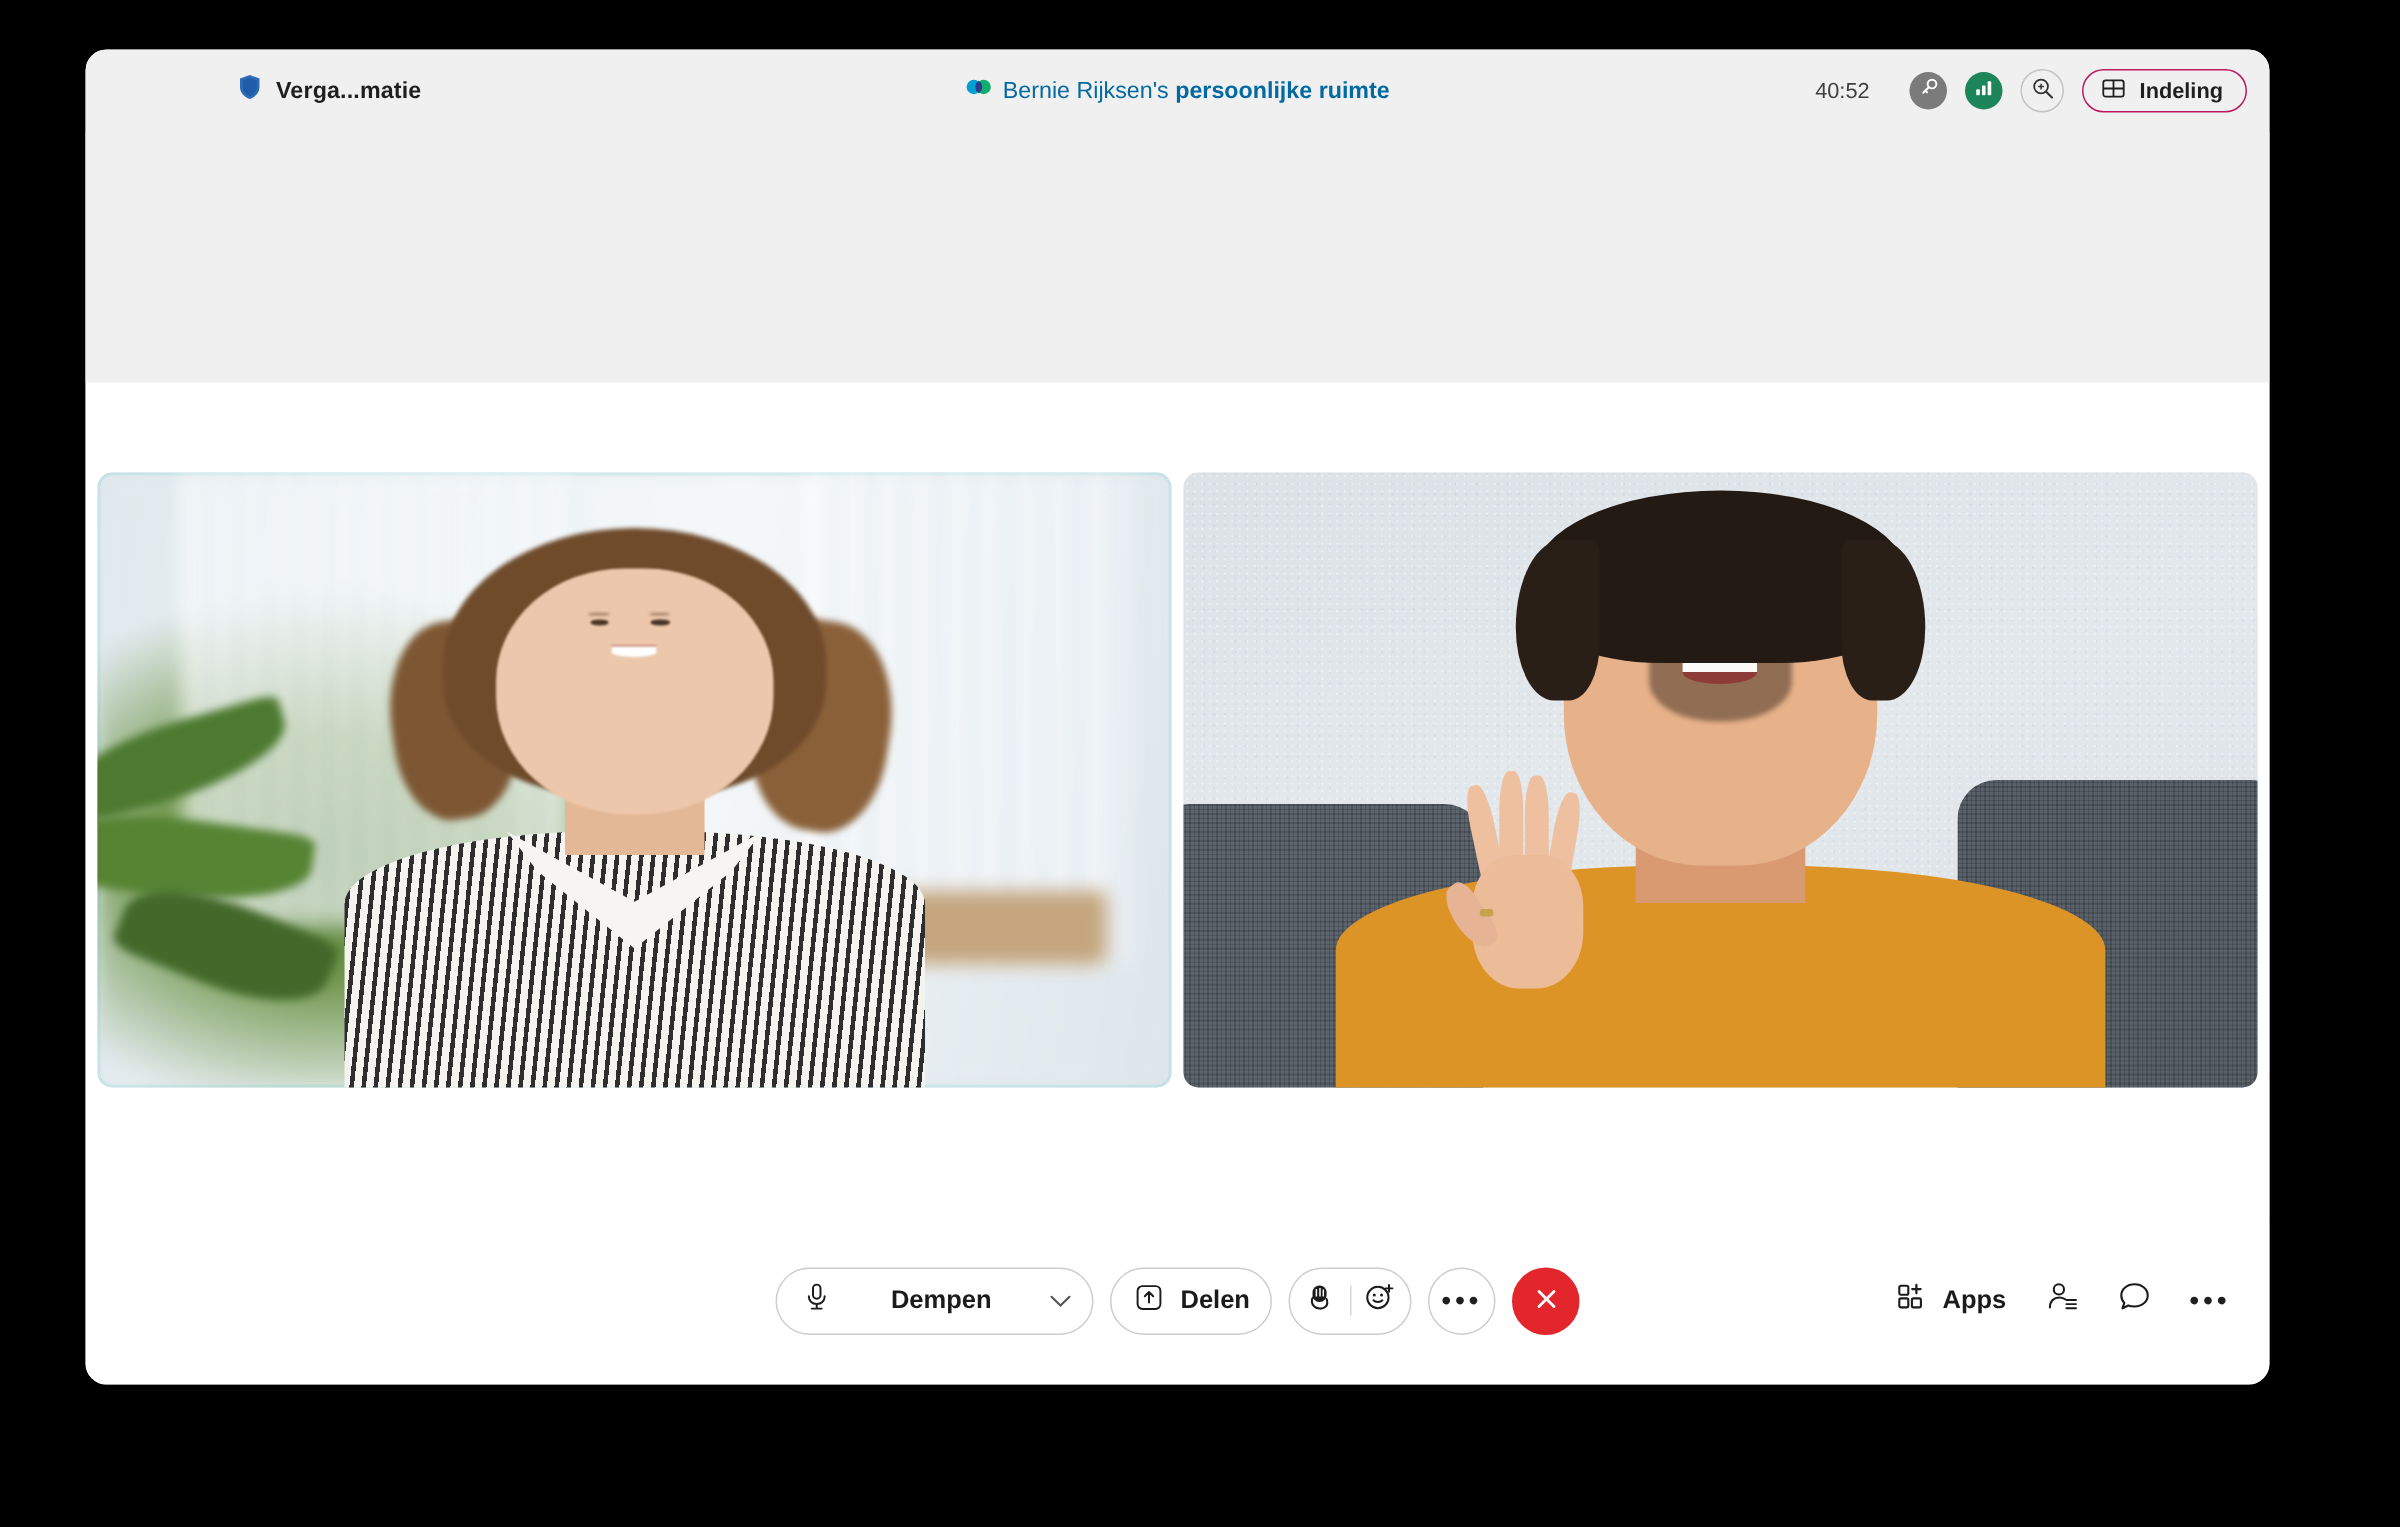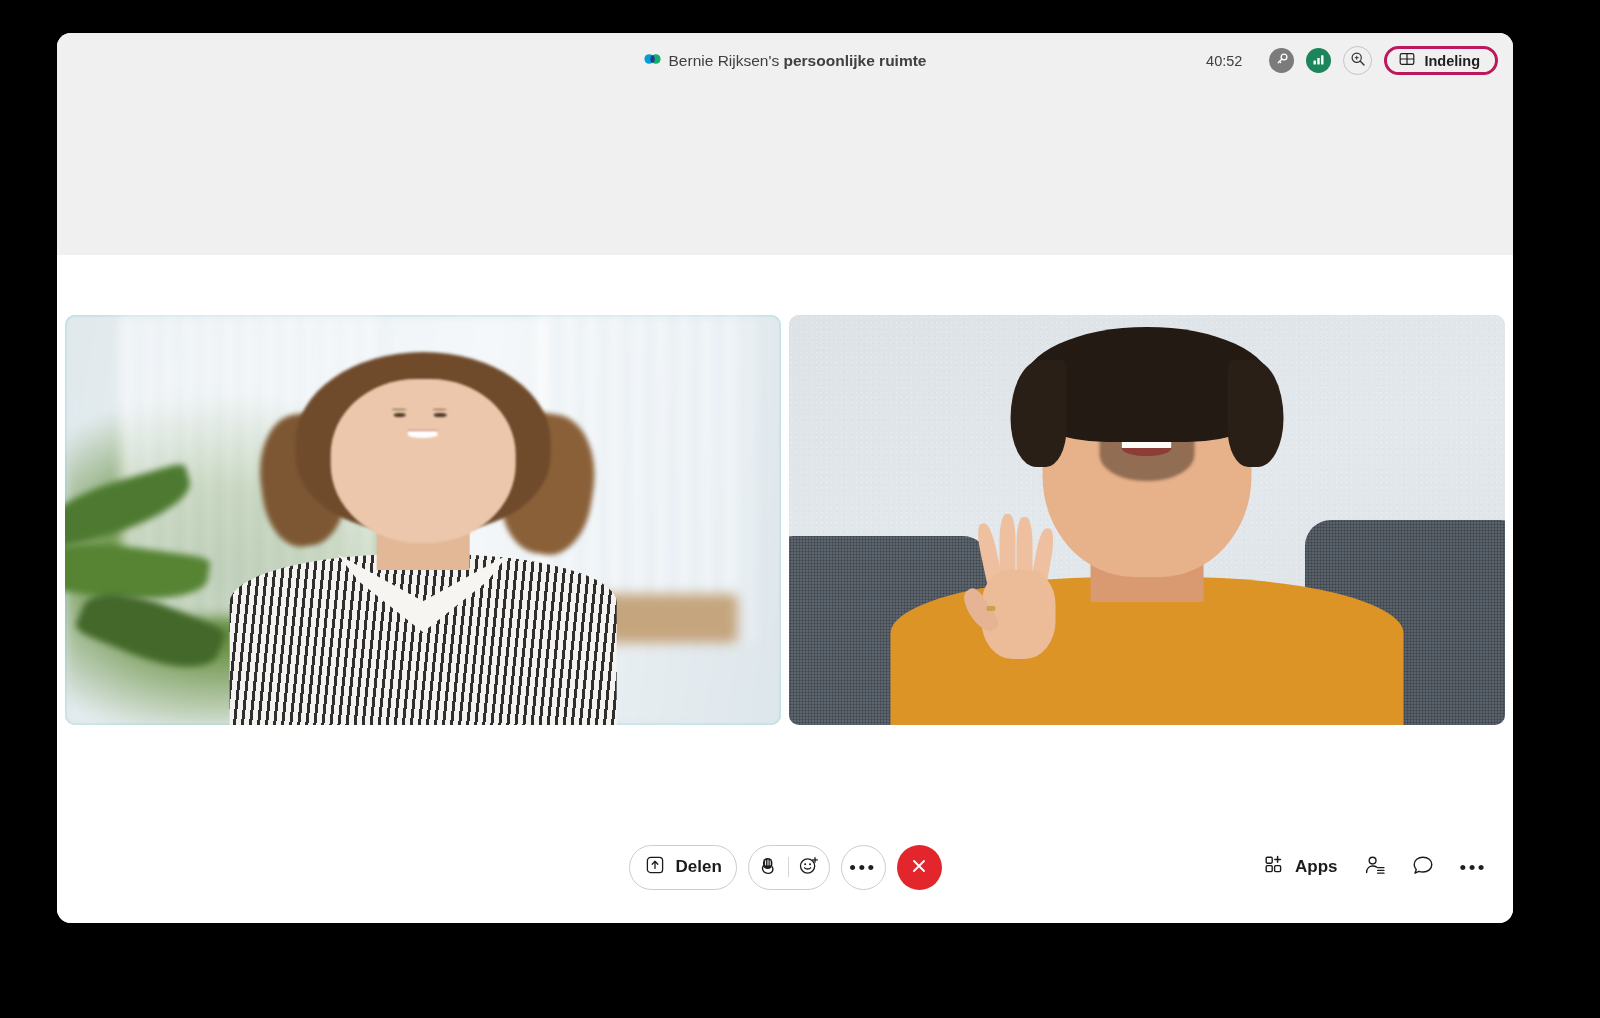--- a/index.html
+++ b/index.html
@@ -33,21 +33,21 @@
     display: flex; align-items: center; gap: 9px;
   }
   .hdr-title-txt {
     font-size: 15.5px; font-weight: bold; color: #1f1f1f; letter-spacing: .1px;
   }
   .hdr-center {
     position: absolute;
     left: 0; right: 0; top: 0; height: 55px;
     display: flex; align-items: center; justify-content: center; gap: 8px;
   }
-  .room-name { font-size: 15.5px; color: #404040; }
+  .room-name { font-size: 15.5px; color: #0369a1; }
   .room-name .owner { font-weight: 400; }
   .room-name .space { font-weight: bold; }
   .hdr-right {
     position: absolute;
     right: 15px; top: 0; height: 55px;
     display: flex; align-items: center; gap: 12px;
   }
   .timer { font-size: 14.5px; color: #404040; margin-right: 15px; }
   .circle-badge {
     width: 25px; height: 25px; border-radius: 50%;
@@ -56,21 +56,21 @@
   .badge-gray { background: #7b7b7b; }
   .badge-green { background: #1c8559; }
   .icon-btn-circle {
     width: 29px; height: 29px; border-radius: 50%;
     border: 1px solid #c4c4c4; background: transparent;
     display: flex; align-items: center; justify-content: center;
     cursor: pointer;
   }
   .layout-btn {
     height: 29px; padding: 0 15px 0 12px;
-    border: 3px solid #be185d; border-radius: 15px;
+    border: 1px solid #be185d; border-radius: 15px;
     background: transparent; cursor: pointer;
     display: flex; align-items: center; gap: 9px;
     font-size: 14.5px; color: #1f1f1f; font-weight: 600;
   }
 
   
   .stage {
     flex: 1 1 auto;
     position: relative;
     background: #ffffff;
@@ -238,20 +238,29 @@
   .plain-icon { cursor: pointer; display: flex; align-items: center; justify-content: center; }
   .dots { letter-spacing: 2.5px; font-size: 19px; color: #1f1f1f; line-height: 1; }
 </style>
 </head>
 <body>
 
 <div class="app-window">
 
   <div class="header">
 
+    <div class="hdr-left">
+      <span>
+        <svg width="17" height="18" viewBox="0 0 17 18">
+          <path d="M8.5 1 L15 3.3 V9 C15 13 11.8 15.9 8.5 17 C5.2 15.9 2 13 2 9 V3.3 Z" fill="#2f6cb5"></path>
+          <path d="M8.5 3 L13.2 4.7 V9 C13.2 11.9 11 14.2 8.5 15.1 C6 14.2 3.8 11.9 3.8 9 V4.7 Z" fill="#1f5ba8"></path>
+        </svg>
+      </span>
+      <span class="hdr-title-txt">Verga...matie</span>
+    </div>
 
     <div class="hdr-center">
       <span>
         <svg width="17" height="14" viewBox="0 0 17 14">
           <circle cx="5.2" cy="7" r="4.8" fill="#00a0d1"></circle>
           <circle cx="11.8" cy="7" r="4.8" fill="#0fae6e"></circle>
           <path d="M8.5 2.9 A4.8 4.8 0 0 1 8.5 11.1 A4.8 4.8 0 0 1 8.5 2.9 Z" fill="#2b3a8f"></path>
         </svg>
       </span>
       <span class="room-name">
@@ -368,20 +377,35 @@
         </div>
       </div>
 
     </div>
   </div>
 
   <div class="controls">
 
     <div class="controls-center">
 
+      <button class="pill w-mute">
+        <span>
+          <svg width="17" height="19" viewBox="0 0 17 19">
+            <rect x="6" y="1.4" width="5" height="9.4" rx="2.5" fill="none" stroke="#1b1b1b" stroke-width="1.3"></rect>
+            <path d="M3.2 9.2 C3.2 12.4 5.5 14.3 8.5 14.3 C11.5 14.3 13.8 12.4 13.8 9.2" fill="none" stroke="#1b1b1b" stroke-width="1.3" stroke-linecap="round"></path>
+            <path d="M8.5 14.4 V17.2 M5.2 17.4 H11.8" stroke="#1b1b1b" stroke-width="1.3" stroke-linecap="round"></path>
+          </svg>
+        </span>
+        <span class="label">Dempen</span>
+        <span class="chev">
+          <svg width="14" height="9" viewBox="0 0 14 9">
+              <path d="M1 1.5 L7 7.3 L13 1.5" fill="none" stroke="#1b1b1b" stroke-width="1.4" stroke-linecap="round"></path>
+            </svg>
+        </span>
+      </button>
 
 
       <button class="pill w-share">
         <span>
           <svg width="18" height="18" viewBox="0 0 18 18">
             <rect x="1.4" y="1.4" width="15.2" height="15.2" rx="3.2" fill="none" stroke="#1b1b1b" stroke-width="1.3"></rect>
             <path d="M9 12.4 V5.6 M6.2 8.2 L9 5.3 L11.8 8.2" fill="none" stroke="#1b1b1b" stroke-width="1.3" stroke-linecap="round" stroke-linejoin="round"></path>
           </svg>
         </span>
         <span class="label">Delen</span>

